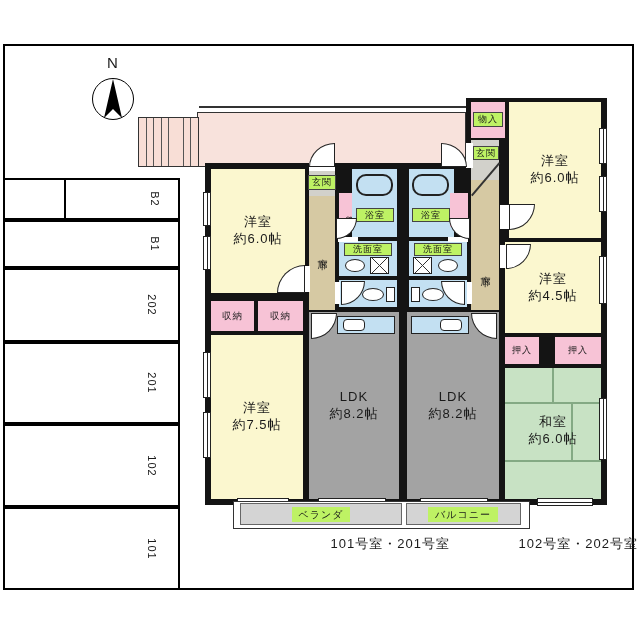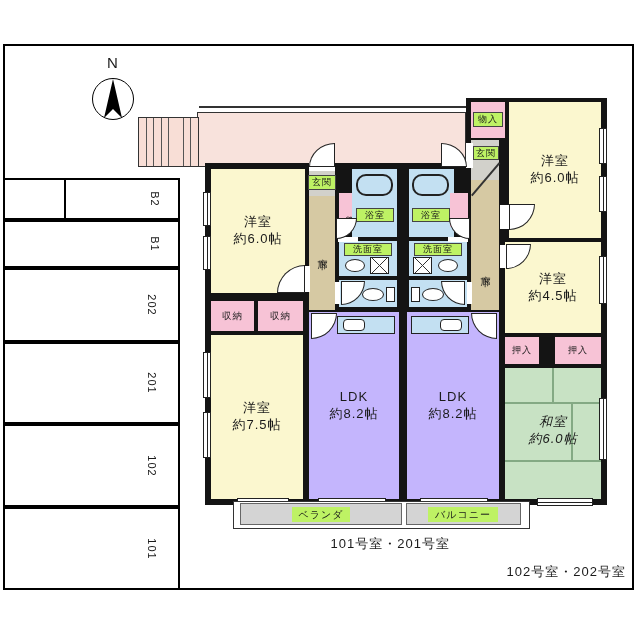--- a/index.html
+++ b/index.html
@@ -10,21 +10,21 @@
   .abs{position:absolute;box-sizing:border-box;}
   .room{position:absolute;box-sizing:border-box;display:flex;flex-direction:column;align-items:center;justify-content:center;text-align:center;}
   .wall{position:absolute;background:#141414;}
   .line{position:absolute;background:#333;}
   .lbl{font-size:13px;line-height:1.3;letter-spacing:1px;white-space:nowrap;}
   .lbl-sm{font-size:9.5px;letter-spacing:1px;white-space:nowrap;}
   .chip{position:absolute;box-sizing:border-box;background:#bef264;border:1px solid #444;display:flex;align-items:center;justify-content:center;font-size:9px;letter-spacing:1px;white-space:nowrap;}
   .chip.noborder{border:none;font-size:10px;text-align:center;}
   .vtext{writing-mode:vertical-rl;text-orientation:upright;letter-spacing:2px;}
   .c-yellow{background:#fbf7cf;} .c-pink{background:#f7c3d6;} .c-blue{background:#c3e0f2;}
-  .c-salmon{background:#c4b5fd;} .c-green{background:#c8e2c4;} .c-beige{background:#d6c9a3;}
+  .c-salmon{background:#a3a3a3;} .c-green{background:#c8e2c4;} .c-beige{background:#d6c9a3;}
   .c-gray{background:#d2d1cb;} .c-corr{background:#f8e2dc;}
   .winV{position:absolute;box-sizing:border-box;background:#fff;border:1px solid #222;
         background-image:linear-gradient(#222,#222);background-size:1px 100%;background-position:center;background-repeat:no-repeat;}
   .winH{position:absolute;box-sizing:border-box;background:#fff;border:1px solid #222;
         background-image:linear-gradient(#222,#222);background-size:100% 1px;background-position:center;background-repeat:no-repeat;}
   .gap{position:absolute;background:#fff;}
   .door{position:absolute;box-sizing:border-box;background:#fff;border:1px solid #222;}
   .door.tl{border-radius:100% 0 0 0;} .door.tr{border-radius:0 100% 0 0;}
   .door.br{border-radius:0 0 100% 0;} .door.bl{border-radius:0 0 0 100%;}
   .fix{position:absolute;box-sizing:border-box;background:#fff;border:1px solid #222;}
@@ -159,21 +159,21 @@
     <span class="lbl-sm" style="font-size:9px;">押入</span>
   </div>
   <div class="room c-pink" style="left:555px;top:337px;width:46px;height:27px;">
     <span class="lbl-sm" style="font-size:9px;">押入</span>
   </div>
   <div class="room c-green" style="left:505px;top:368px;width:96px;height:131px;"></div>
   <div class="tat" style="left:552px;top:368px;width:1.5px;height:34px;"></div>
   <div class="tat" style="left:505px;top:402px;width:96px;height:1.5px;"></div>
   <div class="tat" style="left:571px;top:402px;width:1.5px;height:58px;"></div>
   <div class="tat" style="left:505px;top:460px;width:96px;height:1.5px;"></div>
-  <div class="room" style="left:505px;top:404px;width:96px;height:54px;font-style:italic;">
+  <div class="room" style="left:505px;top:404px;width:96px;height:54px;">
     <span class="lbl">和室</span>
     <span class="lbl">約6.0帖</span>
   </div>
 
   <div class="winV" style="left:203px;top:192px;width:8px;height:34px;"></div>
   <div class="winV" style="left:203px;top:236px;width:8px;height:34px;"></div>
   <div class="winV" style="left:203px;top:352px;width:8px;height:46px;"></div>
   <div class="winV" style="left:203px;top:412px;width:8px;height:46px;"></div>
   <div class="winV" style="left:599px;top:128px;width:8px;height:36px;"></div>
   <div class="winV" style="left:599px;top:176px;width:8px;height:36px;"></div>
@@ -206,15 +206,15 @@
   <div class="door br" style="left:336px;top:218px;width:21px;height:21px;"></div>
   <div class="door bl" style="left:449px;top:218px;width:21px;height:21px;"></div>
 
   <div class="abs" style="left:233px;top:501px;width:297px;height:28px;border:1px solid #333;background:#fff;"></div>
   <div class="abs" style="left:240px;top:503px;width:162px;height:22px;background:#d4d4d4;border:1px solid #666;"></div>
   <div class="abs" style="left:406px;top:503px;width:115px;height:22px;background:#d4d4d4;border:1px solid #666;"></div>
   <div class="chip noborder" style="left:292px;top:507px;width:58px;height:15px;">ベランダ</div>
   <div class="chip noborder" style="left:428px;top:507px;width:70px;height:15px;">バルコニー</div>
 
   <div class="caption" style="left:240px;top:535px;width:210px;">101号室・201号室</div>
-  <div class="caption" style="left:420px;top:535px;width:206px;margin-top:28px;">102号室・202号室</div>
+  <div class="caption" style="left:432px;top:535px;width:206px;">102号室・202号室</div>
 
 </div>
 
 </body></html>

